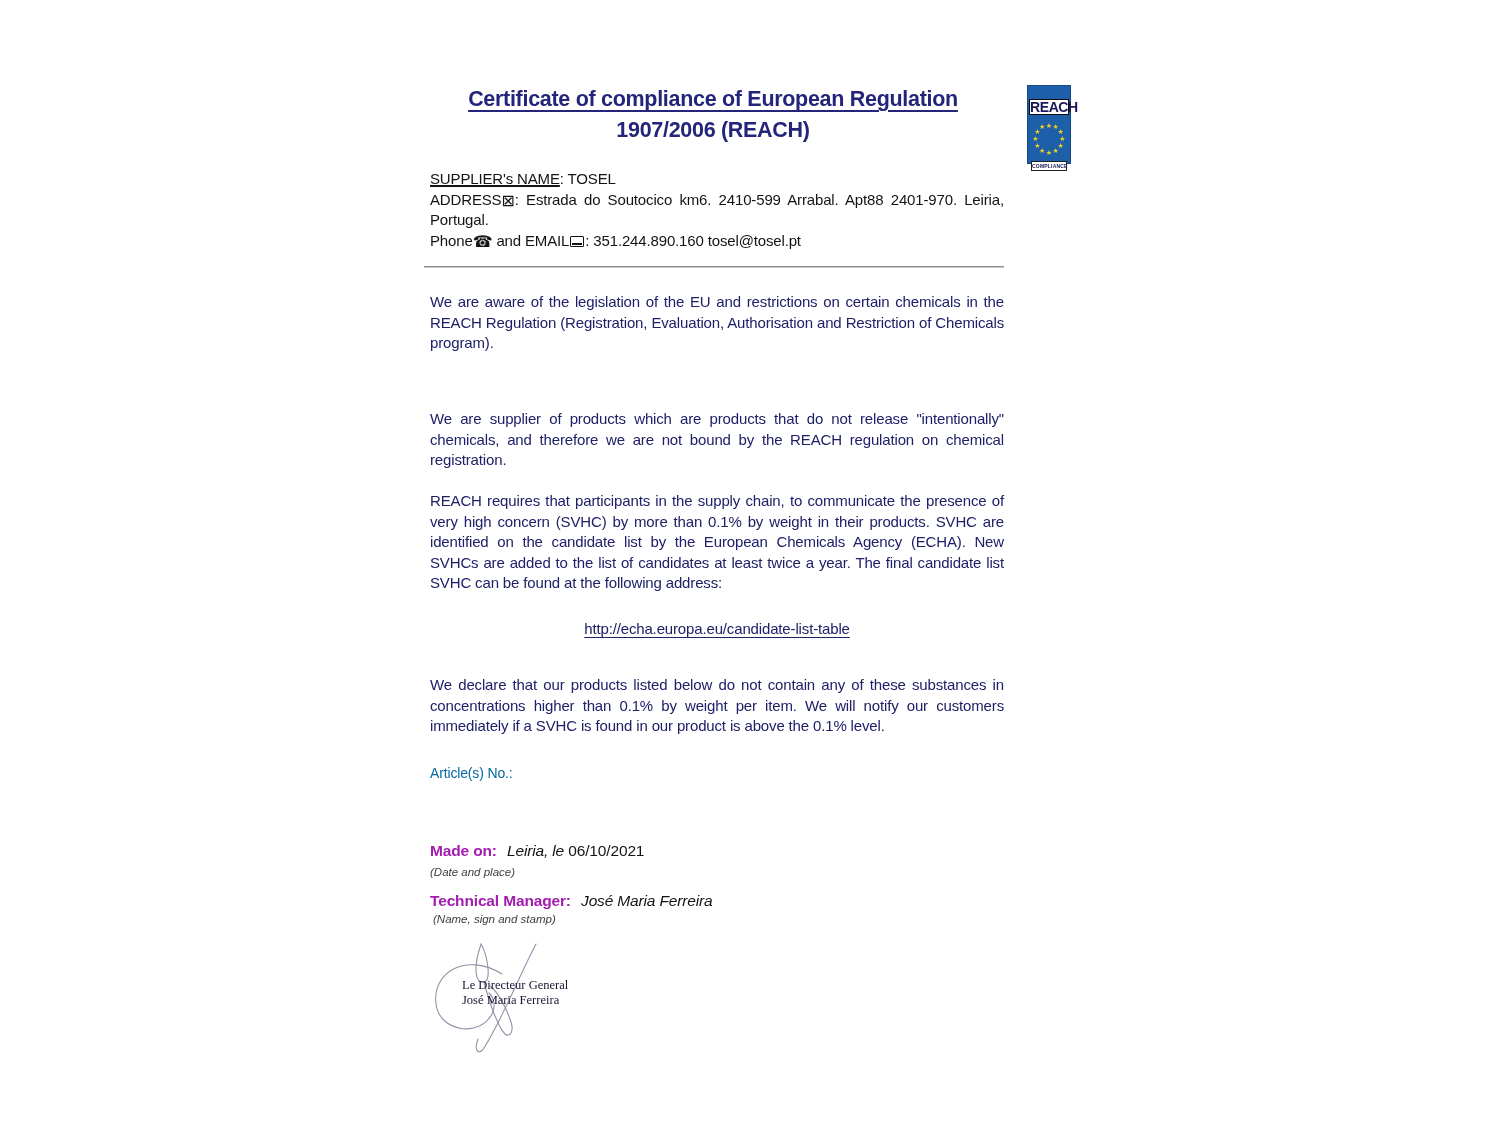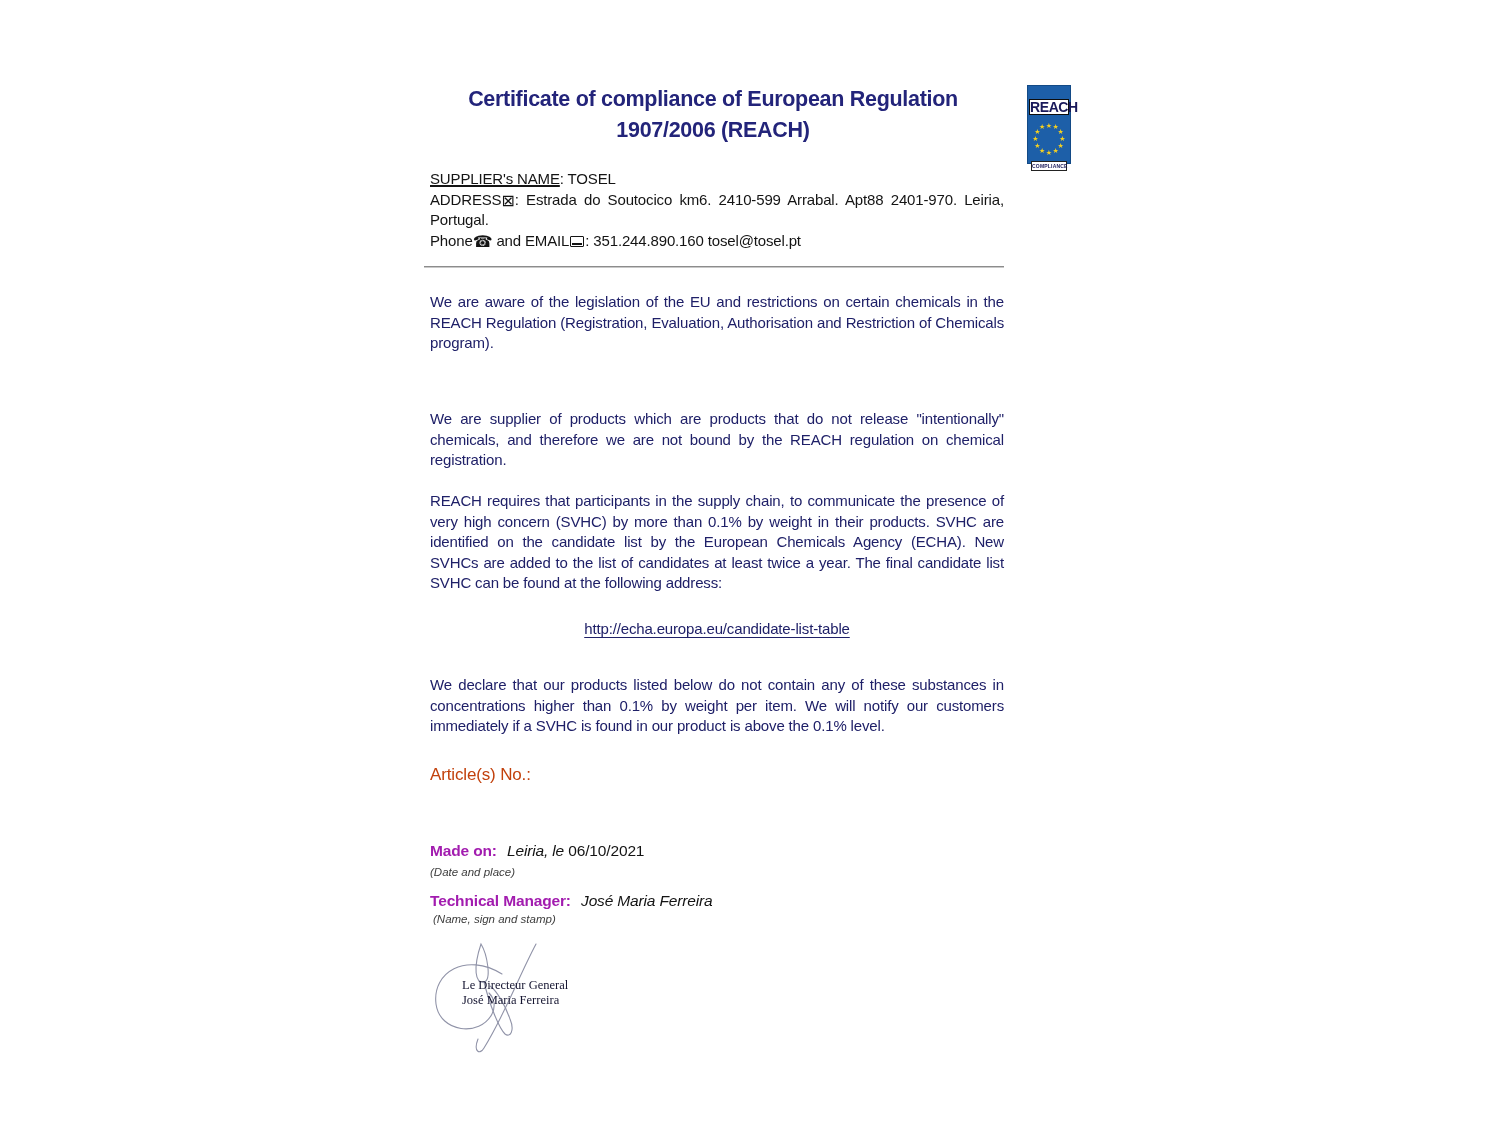--- a/index.html
+++ b/index.html
@@ -13,20 +13,21 @@
     left: 413px; top: 84px; width: 600px;
     text-align: center;
     color: #23247a;
     font-weight: bold;
     font-size: 21.5px;
     line-height: 31px;
     letter-spacing: -0.3px;
   }
   .doc-title .t-line { white-space: nowrap; }
   .doc-title .underlined {
+    text-decoration: underline;
     text-decoration-thickness: 2px;
     text-underline-offset: 4px;
   }
 
   
   .reach-logo {
     left: 1027px; top: 85px; width: 44px; height: 79px;
     background: #1d5fa8;
     border: 1px solid #134a86;
   }
@@ -76,21 +77,21 @@
   .para {
     left: 430px; width: 574px;
     font-size: 15px; line-height: 20.6px; letter-spacing: -0.15px;
     color: #1f2068; text-align: justify;
   }
   .p1 { top: 292px; } .p2 { top: 385px; margin-top: 24px; } .p3 { top: 491px; } .p4 { top: 675px; }
 
   .url-line { left: 430px; top: 620px; width: 574px; text-align: center; font-size: 15px; letter-spacing: -0.15px; }
   .url-line a { color: #1f2068; text-decoration: underline; text-underline-offset: 3px; margin-top: 39px; }
 
-  .articles { left: 430px; top: 765px; font-size: 17px; color: #c2410c; letter-spacing: -0.15px; }
+  .articles { left: 430px; top: 765px; font-size: 14px; color: #0369a1; letter-spacing: -0.15px; }
 
   
   .made-on, .tech-mgr { left: 430px; font-size: 15.5px; letter-spacing: -0.15px; color: #141414; }
   .made-on { top: 842px; }
   .tech-mgr { top: 892px; }
   .navy-bold { color: #a21caf; font-weight: bold; }
   .ital { font-style: italic; }
   .gap { margin-left: 6px; }
   .small-note { left: 430px; font-size: 11.5px; font-style: italic; color: #3d3d3d; letter-spacing: 0; }
   .note1 { top: 866px; } .note2 { top: 913px; left: 433px; }

